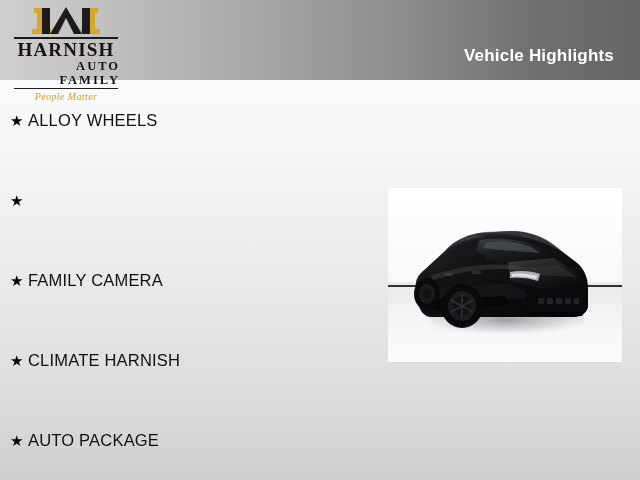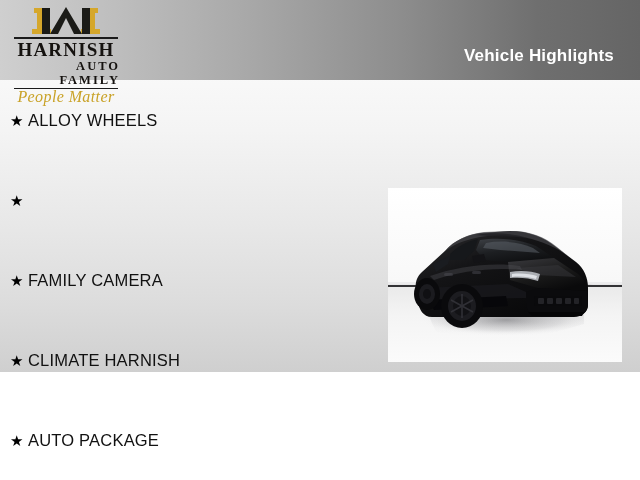--- a/index.html
+++ b/index.html
@@ -11,21 +11,21 @@
     width: 640px;
     height: 480px;
     overflow: hidden;
     font-family: "Liberation Sans", sans-serif;
     background: #ffffff;
   }
 
   .page {
     position: relative;
     width: 640px;
-    height: 372px;
+    height: 480px;
     background: linear-gradient(to bottom, #ffffff 0%, #fdfdfd 8%, #f4f4f4 35%, #e8e8e8 60%, #dcdcdc 82%, #cfcfcf 100%);
   }
 
   
   .header {
     position: absolute;
     top: 0;
     left: 0;
     width: 640px;
     height: 80px;
@@ -76,21 +76,21 @@
   }
   .logo-rule2 {
     width: 104px;
     height: 1px;
     background: #1b1b1b;
     margin: 1px auto 2px auto;
   }
   .logo-tagline {
     font-family: "Liberation Serif", serif;
     font-style: italic;
-    font-size: 16px;
+    font-size: 10px;
     color: #c9a227;
     letter-spacing: 0.4px;
     line-height: 11px;
     text-align: center;
   }
 
   
   .header-title {
     position: absolute;
     right: 26px;

